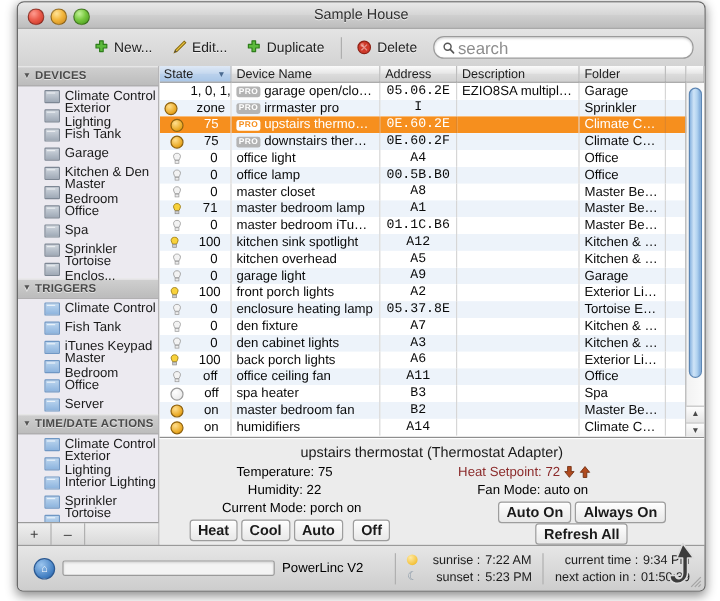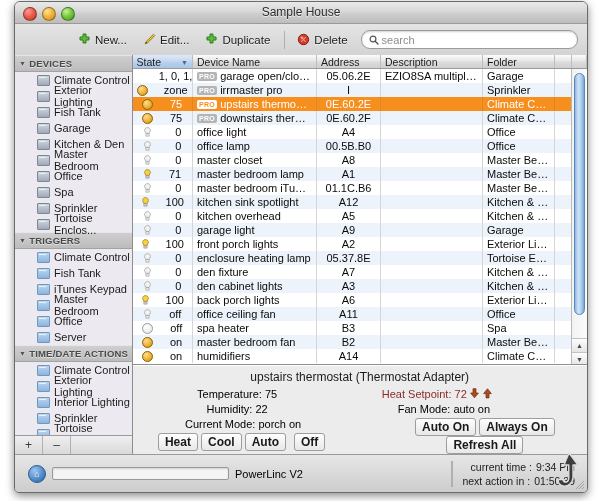--- a/index.html
+++ b/index.html
@@ -50,21 +50,21 @@
     font-size:11.5px;color:#202020;
   }
   .tbtn .lbl{text-shadow:0 1px 0 rgba(255,255,255,.6);}
   .sep{width:1px;height:18px;background:#aeaeae;margin:0 5px;}
   .searchbox{
     flex:1;margin-left:4px;margin-right:9px;height:17px;
     background:#fff;border:1px solid #9b9b9b;border-radius:9px;
     display:flex;align-items:center;padding:0 7px;
     box-shadow:inset 0 1px 2px rgba(0,0,0,.18);
   }
-  .searchbox .ph{color:#8d8d8d;font-size:11px;margin-left:3px;}
+  .searchbox .ph{color:#8d8d8d;font-size:14px;margin-left:3px;}
 
   
   .body{position:absolute;top:53px;left:0;right:0;bottom:38px;display:flex;}
 
   
   .sidebar{
     width:125px;background:#eceaf0;
     border-right:1px solid #8d8d8d;
     display:flex;flex-direction:column;
     position:relative;
@@ -124,21 +124,21 @@
   }
   table.dev th .sortarrow{float:right;font-size:7px;color:#4a6a90;margin-top:3px;}
   table.dev td{
     height:14px;font-size:11px;padding:0 4px;color:#0a0a0a;
     border-right:1px solid #d6d6d6;white-space:nowrap;overflow:hidden;
     text-overflow:ellipsis;cursor:default;
   }
   tr.alt td{background:#edf3fa;}
   tr.sel td{background:#f68f1e;color:#fff;border-right-color:#e0862a;}
   td.c-state{text-align:right;padding-right:5px;}
-  td.c-addr{text-align:center;}
+  td.c-addr{text-align:center;font-family:Liberation Mono, monospace;}
   .bulb{display:inline-block;width:9px;height:10px;vertical-align:-1px;margin-right:2px;}
   .dot{display:inline-block;width:9px;height:9px;border-radius:50%;vertical-align:-1px;margin-right:2px;}
   .st-wrap{display:flex;align-items:center;justify-content:center;gap:14px;height:14px;}
   .st-val{min-width:13px;text-align:right;}
 
   
   .vscroll{
     position:absolute;right:0;top:14px;width:15px;bottom:0;
     background:linear-gradient(to right,#f2f2f2,#fbfbfb);
     border-left:1px solid #b9b9b9;
@@ -788,20 +788,32 @@
       </div>
     </div>
 
     <div class="statusbar">
       <div class="sb-left">
         <span class="homeicon">⌂</span>
         <span class="progress"></span>
         <span>PowerLinc V2</span>
       </div>
       <div class="sb-vsep"></div>
+      <div class="sb-sun">
+        <div class="sb-row">
+          <span class="suncircle"></span>
+          <span class="lbl-r" style="width:48px">sunrise :</span>
+          <span>7:22 AM</span>
+        </div>
+        <div class="sb-row">
+          <span class="mooncircle">☾</span>
+          <span class="lbl-r" style="width:48px">sunset :</span>
+          <span>5:23 PM</span>
+        </div>
+      </div>
       <div class="sb-vsep"></div>
       <div class="sb-time">
         <div class="sb-row" style="justify-content:flex-end">
           <span>current time :</span>
           <span class="mono">9:34 PM</span>
         </div>
         <div class="sb-row" style="justify-content:flex-end">
           <span>next action in :</span>
           <span class="mono">01:50:39</span>
         </div>

